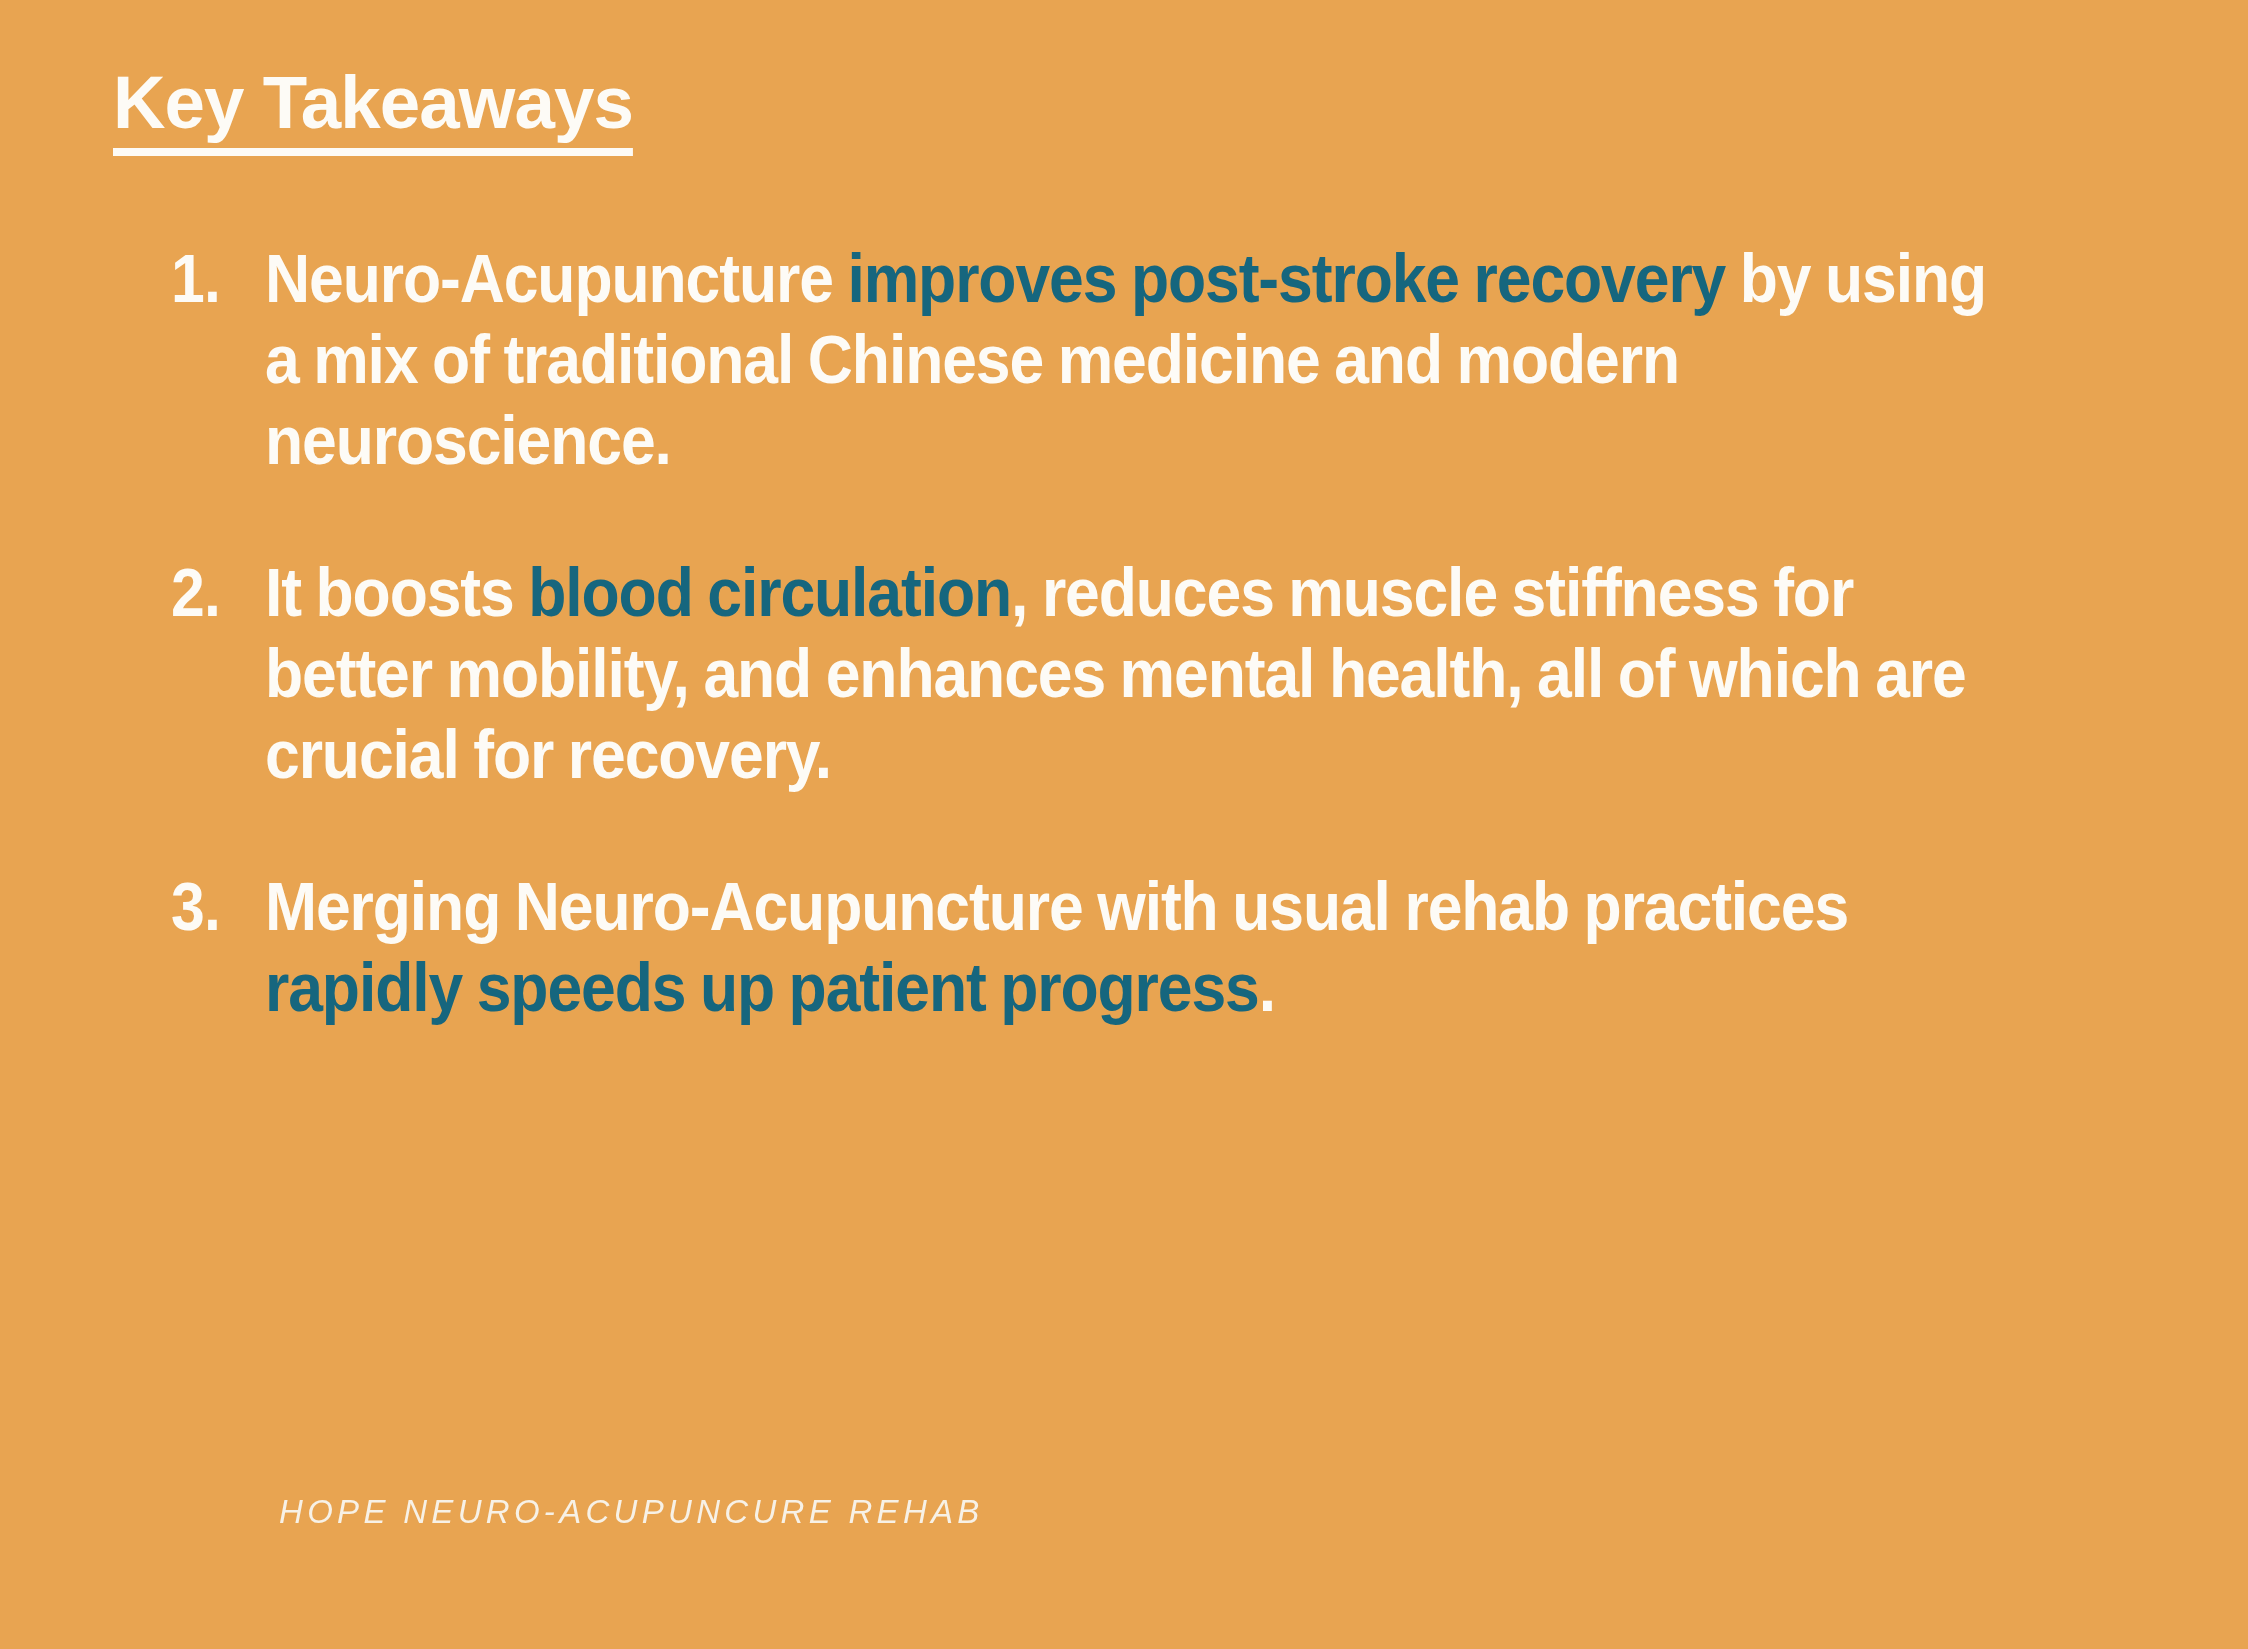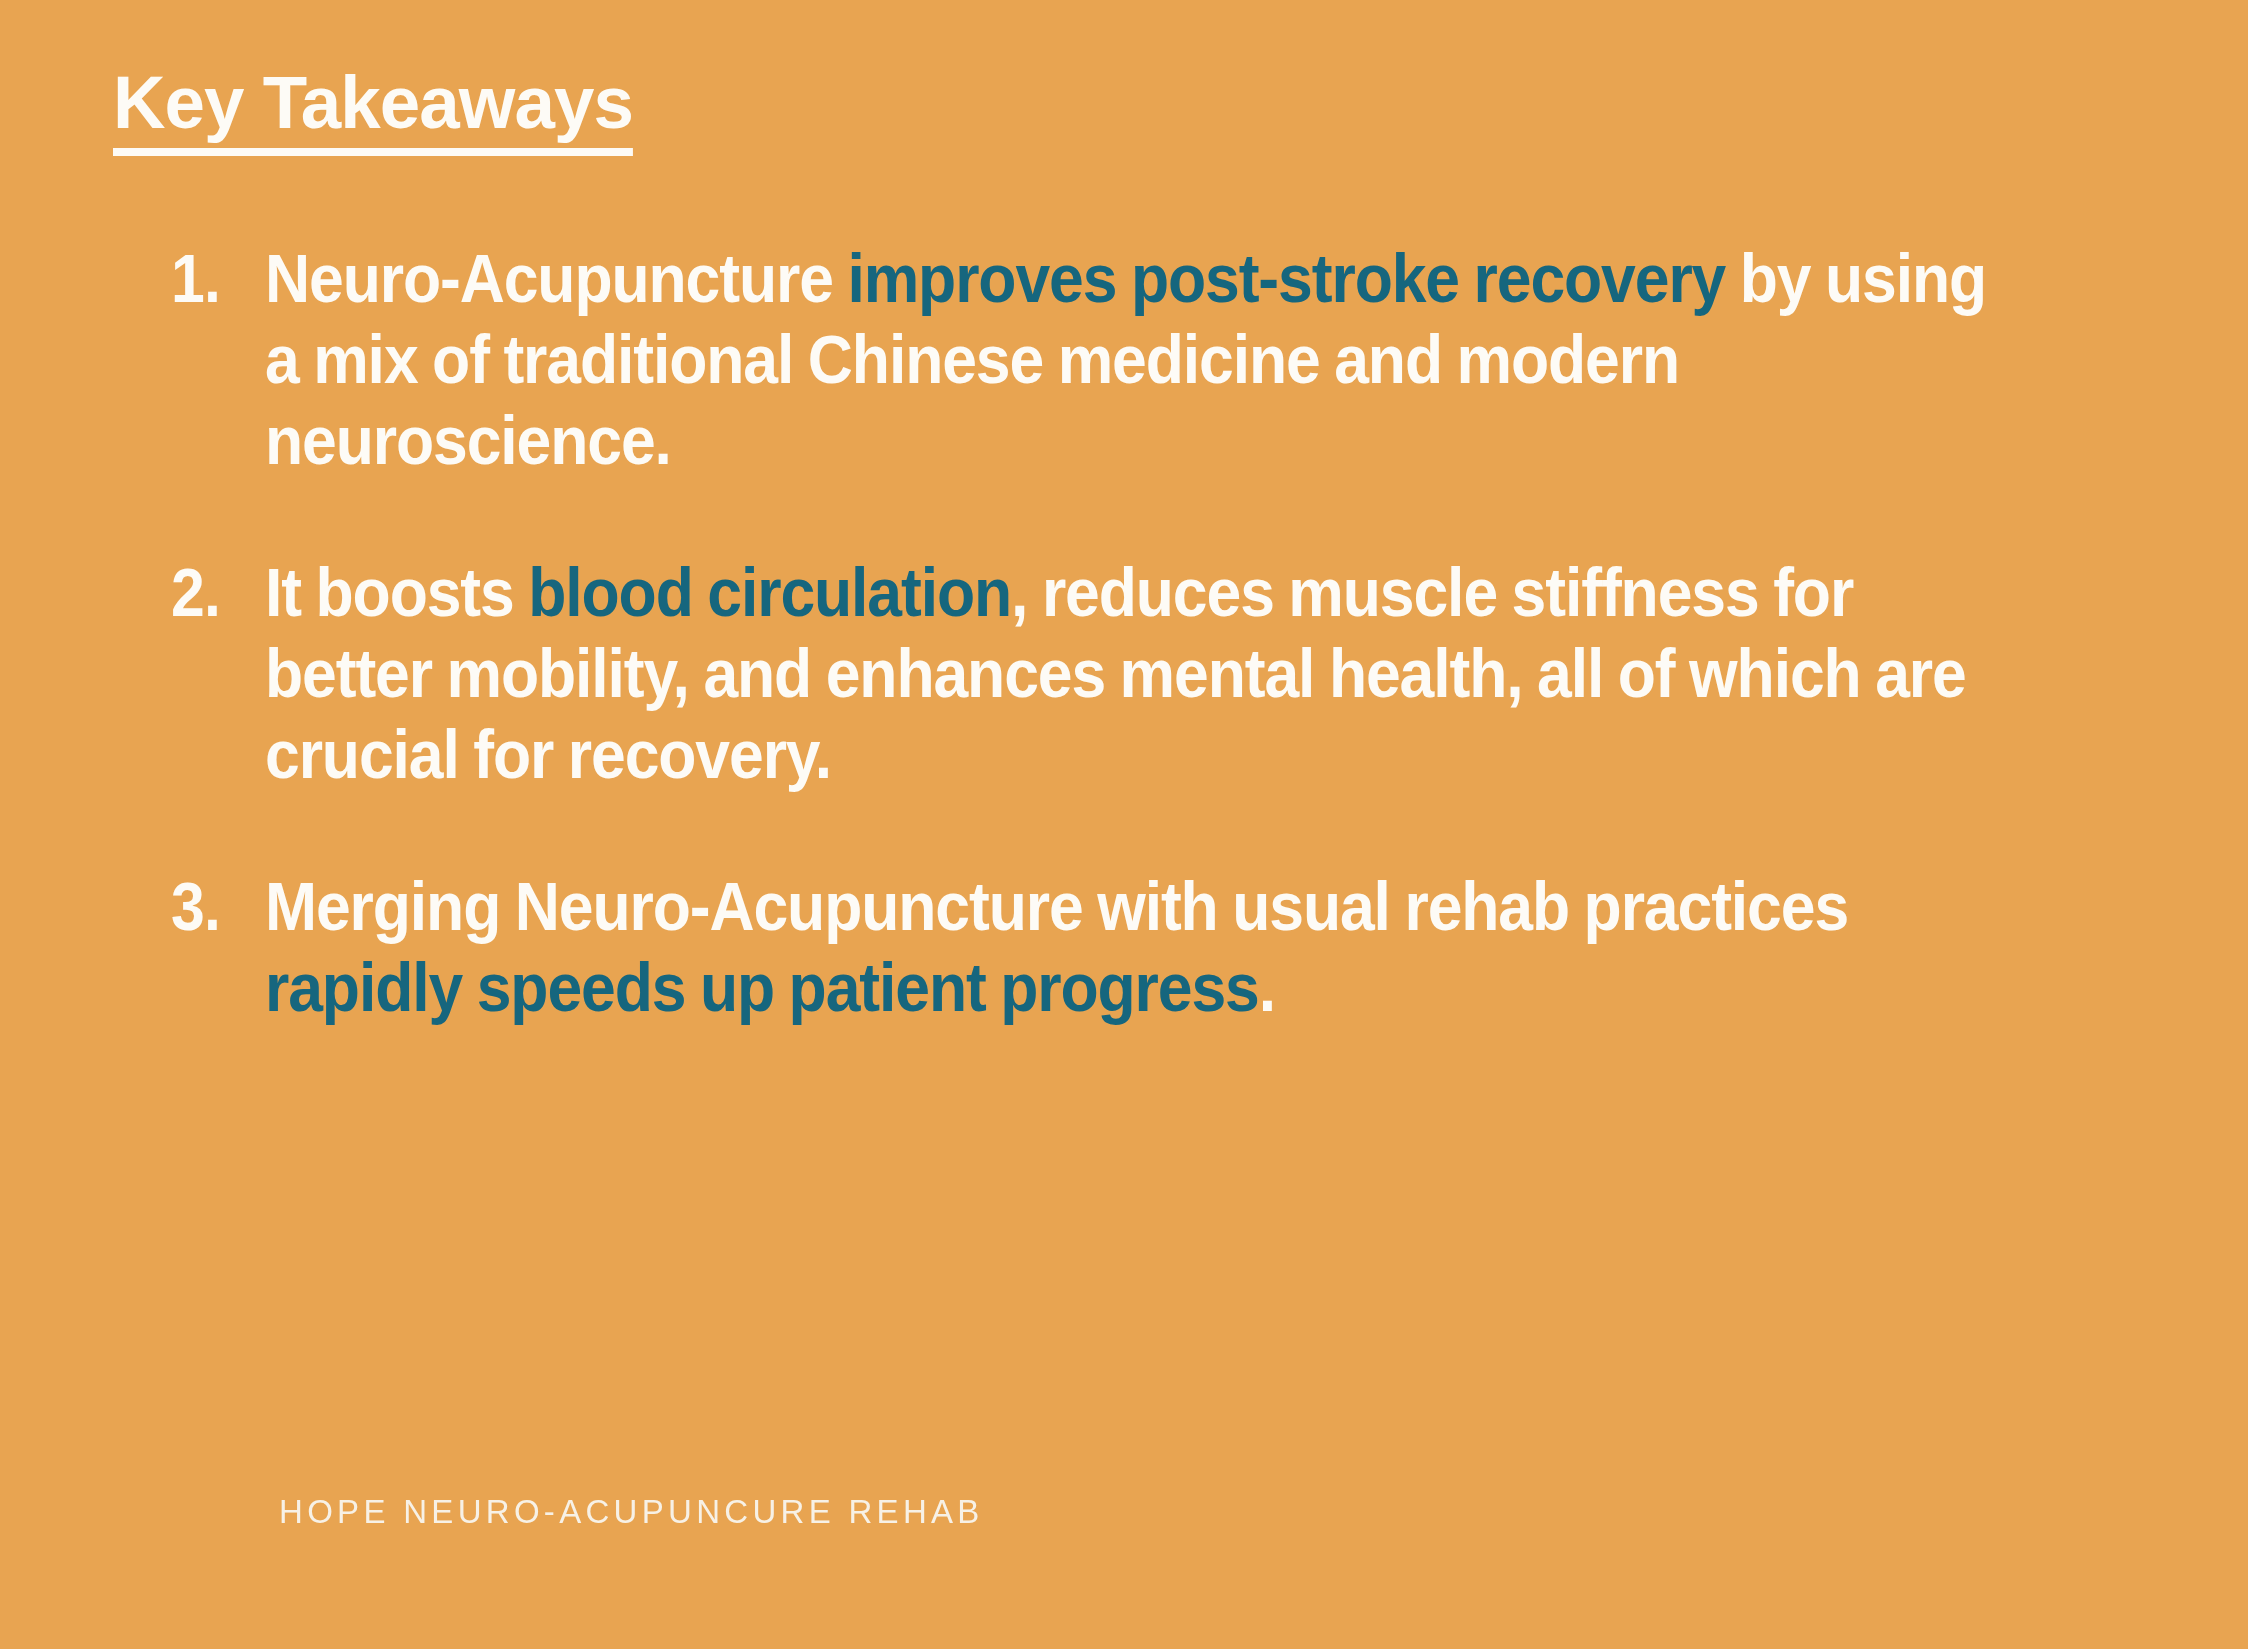--- a/index.html
+++ b/index.html
@@ -92,20 +92,21 @@
     position: absolute;
     left: 279px;
     top: 1491px;
     font-family: "Liberation Sans", sans-serif;
     font-weight: normal;
     font-size: 33px;
     line-height: 42px;
     color: #F7F1E6;
     letter-spacing: 4.3px;
     white-space: nowrap;
+    font-style: italic;
   }
 </style>
 </head>
 <body>
 
 <div class="slide">
 
   <div class="title-wrap">
     <span class="title">Key Takeaways</span>
   </div>

